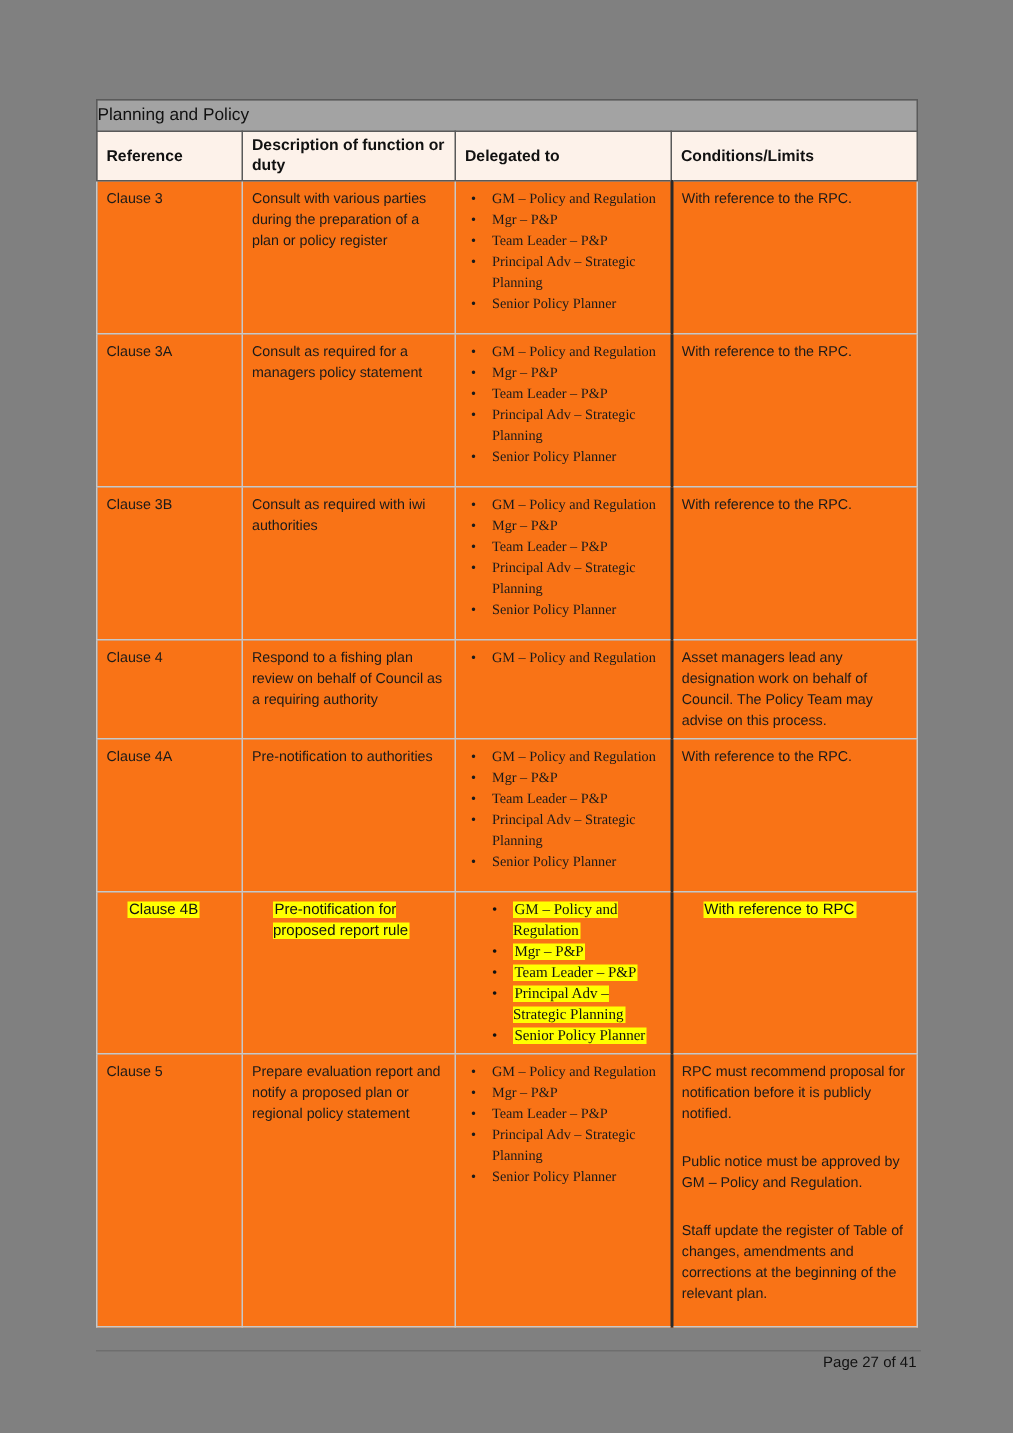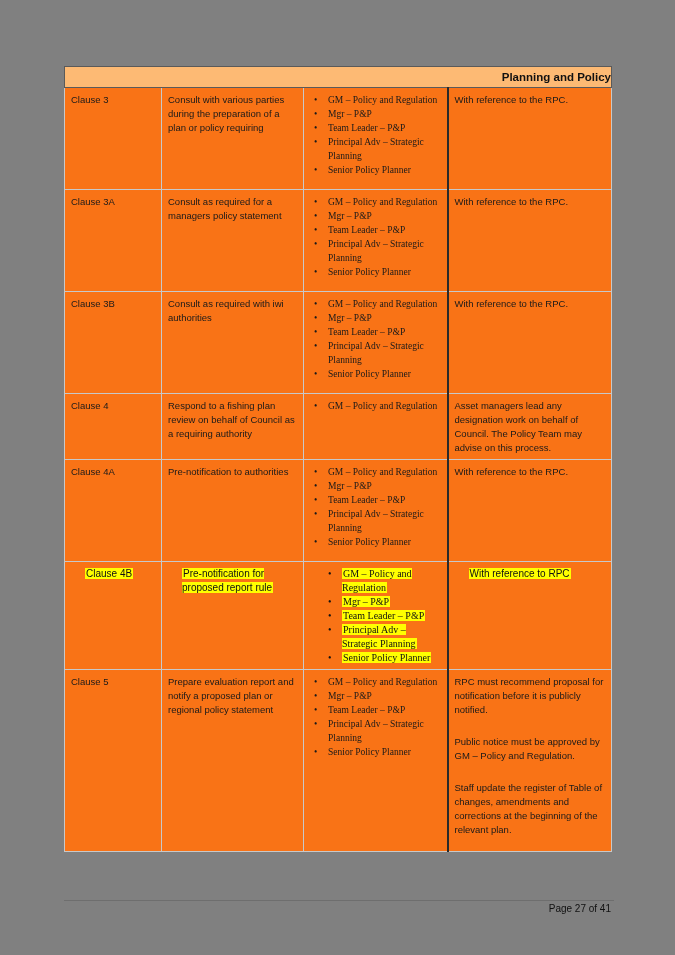--- a/index.html
+++ b/index.html
@@ -4,22 +4,22 @@
 <style>
   html, body { margin:0; padding:0; }
   body {
     width:675px; height:955px; background:#808080; position:relative; overflow:hidden;
     font-family:"Liberation Sans", sans-serif; color:#111;
   }
   .table-wrap { position:absolute; left:64px; top:66px; width:547px; }
   table { border-collapse:collapse; width:547px; table-layout:fixed; }
   col.c1 { width:97px; } col.c2 { width:142px; } col.c3 { width:144px; } col.c4 { width:164px; }
   th.title {
-    background:#fdba74; color:#111; font-weight:bold; font-size:11.5px; height:20px; padding:0;
-    border:1px solid #5a5a5a; text-align:right;
+    background:#a3a3a3; color:#111; font-weight:normal; font-size:11.5px; height:20px; padding:0;
+    border:1px solid #5a5a5a; text-align:left;
   }
   th.col {
     background:#fdf2ea; font-size:10.5px; font-weight:bold; text-align:left; vertical-align:middle;
     padding:3px 6px; height:26px; border:1px solid #5a5a5a; line-height:13px;
   }
   td {
     border:1px solid #c8c8c8; vertical-align:top; padding:5px 6px 4px 6px; font-size:9.5px;
     line-height:14px; color:#1a1a1a; background:#f97316;
   }
   td.dark { border-right:2px solid #2a2a2a; }
@@ -41,26 +41,32 @@
     <colgroup>
         <col class="c1">
         <col class="c2">
         <col class="c3">
         <col class="c4">
       </colgroup>
     <thead>
       <tr>
         <th class="title" colspan="4">Planning and Policy</th>
       </tr>
+      <tr>
+        <th class="col">Reference</th>
+        <th class="col">Description of function or duty</th>
+        <th class="col">Delegated to</th>
+        <th class="col">Conditions/Limits</th>
+      </tr>
     </thead>
     <tbody>
 
       <tr style="height:102px">
         <td>Clause 3</td>
-        <td>Consult with various parties during the preparation of a plan or policy requiring</td>
+        <td>Consult with various parties during the preparation of a plan or policy register</td>
         <td class="dark">
           <ul>
             <li>GM – Policy and Regulation</li>
             <li>Mgr – P&amp;P</li>
             <li>Team Leader – P&amp;P</li>
             <li>Principal Adv – Strategic Planning</li>
             <li>Senior Policy Planner</li>
           </ul>
         </td>
         <td>With reference to the RPC.</td>

